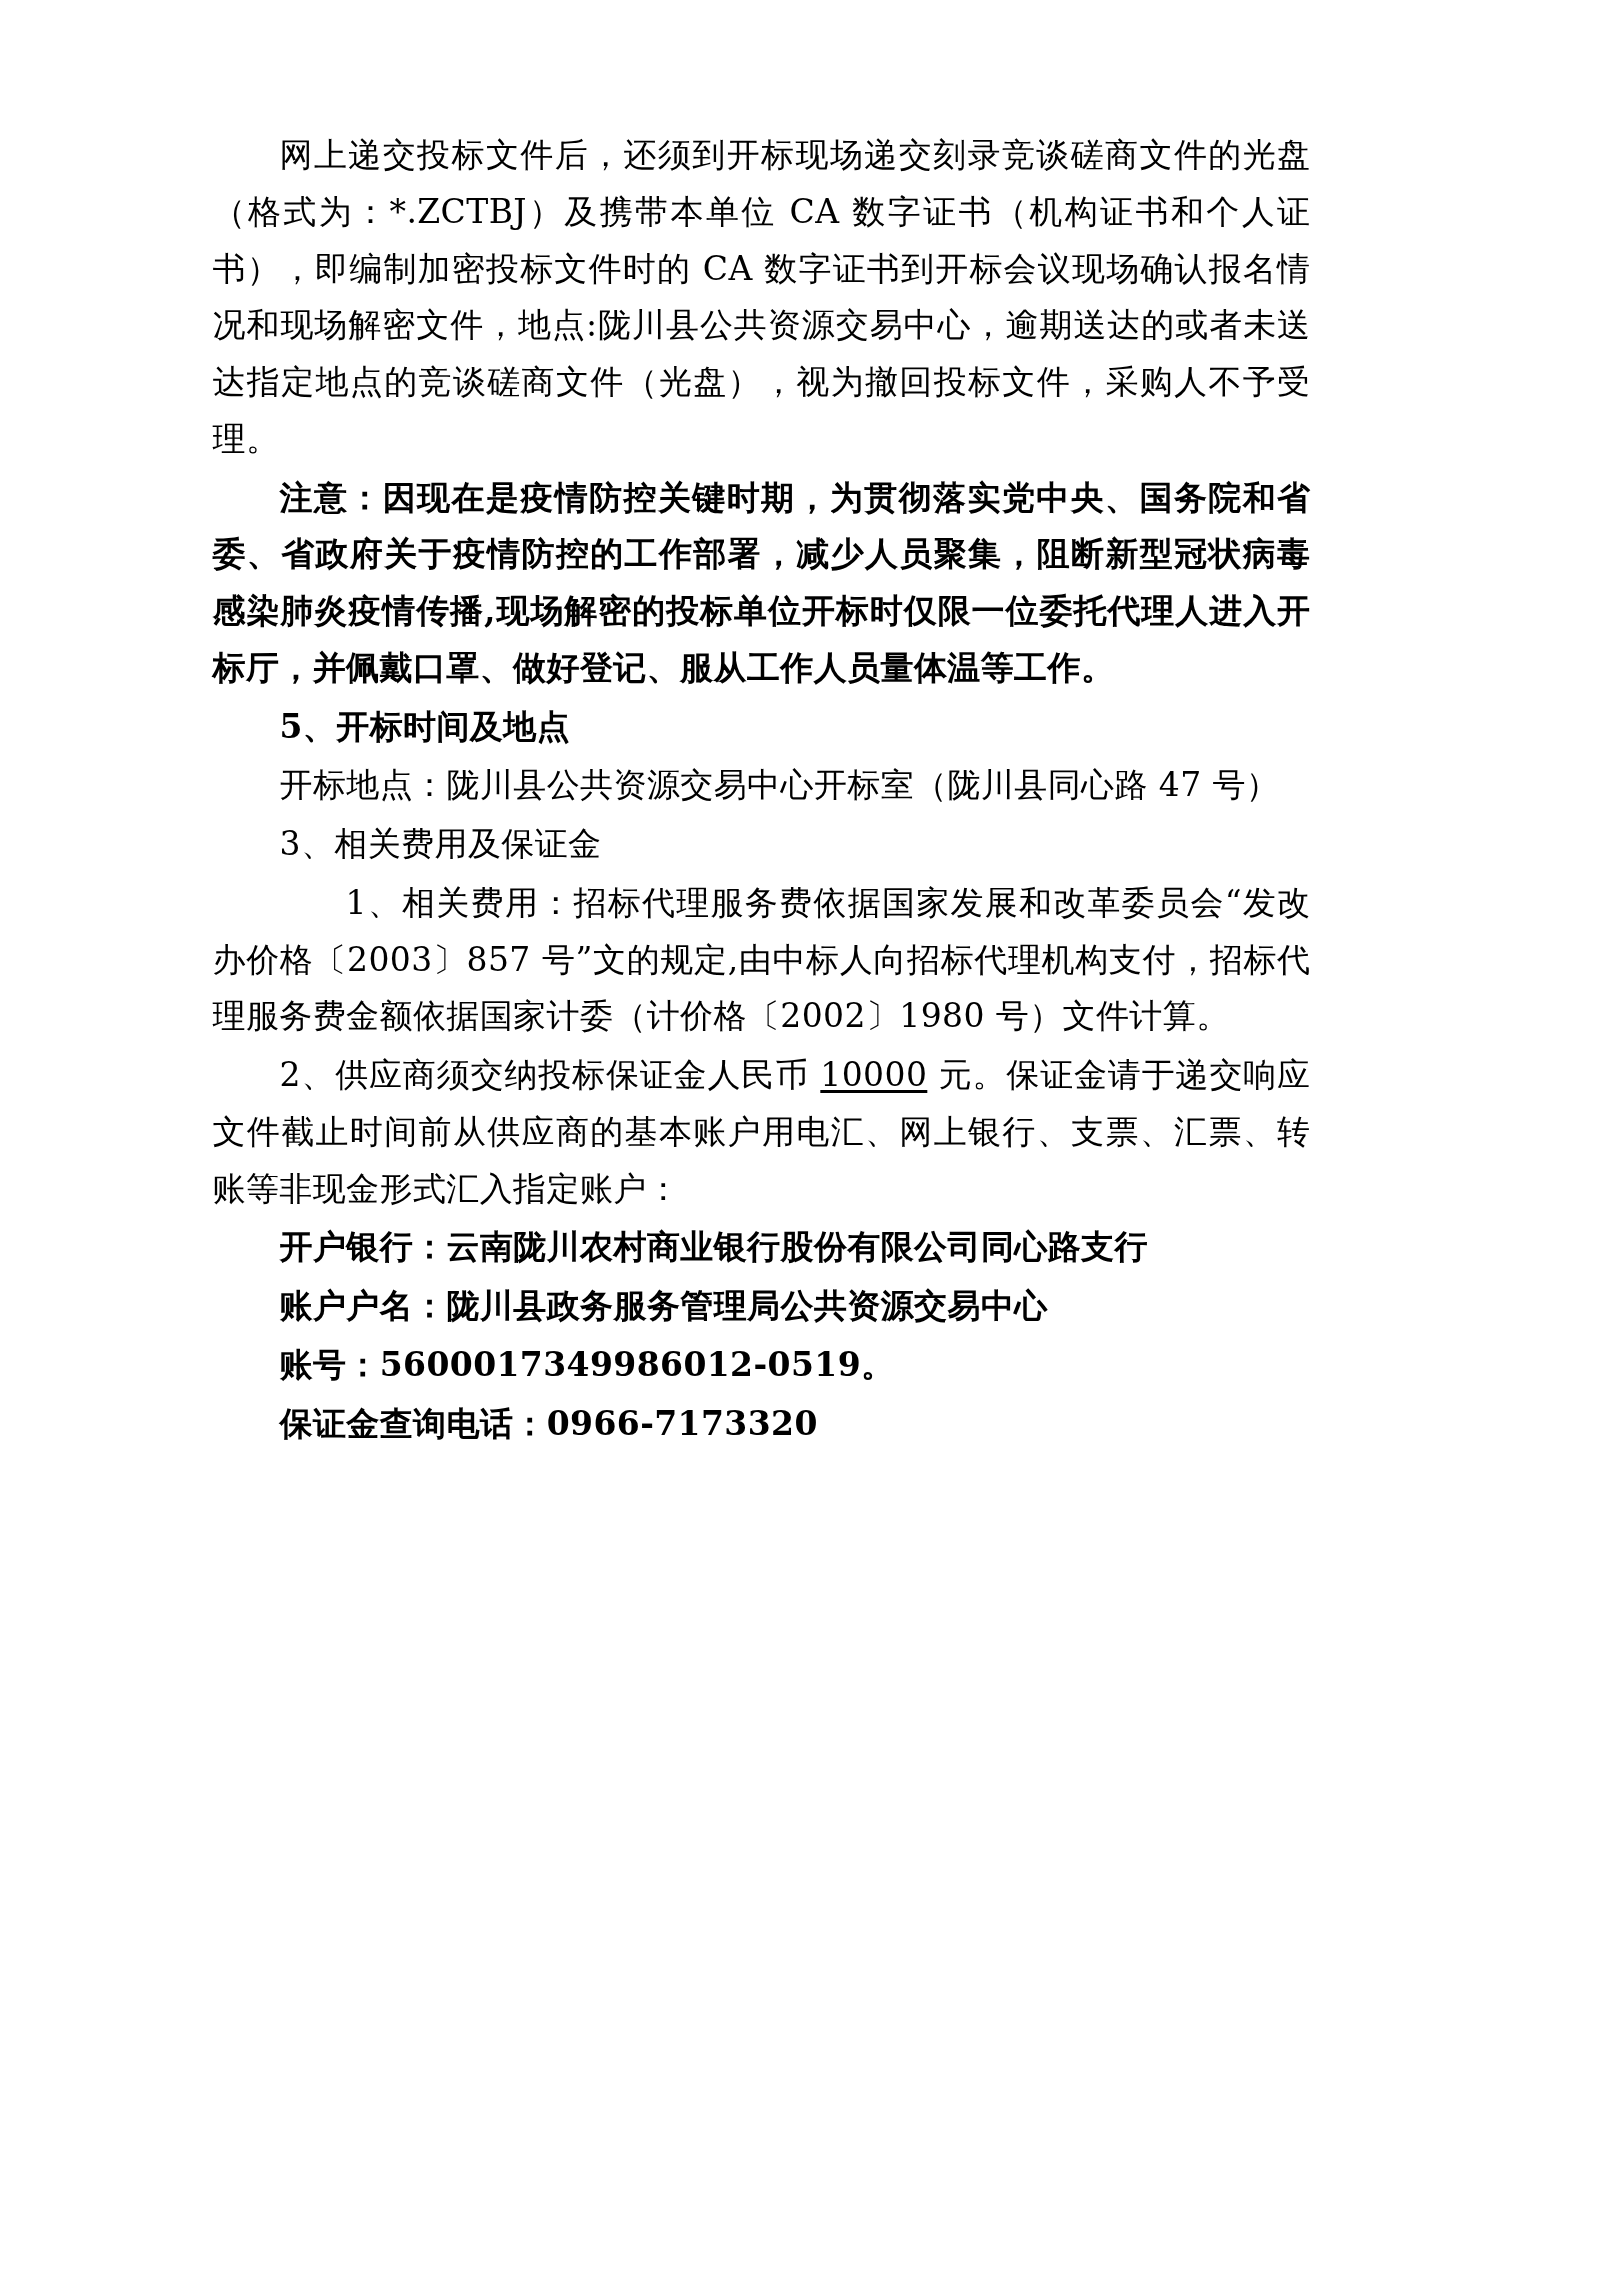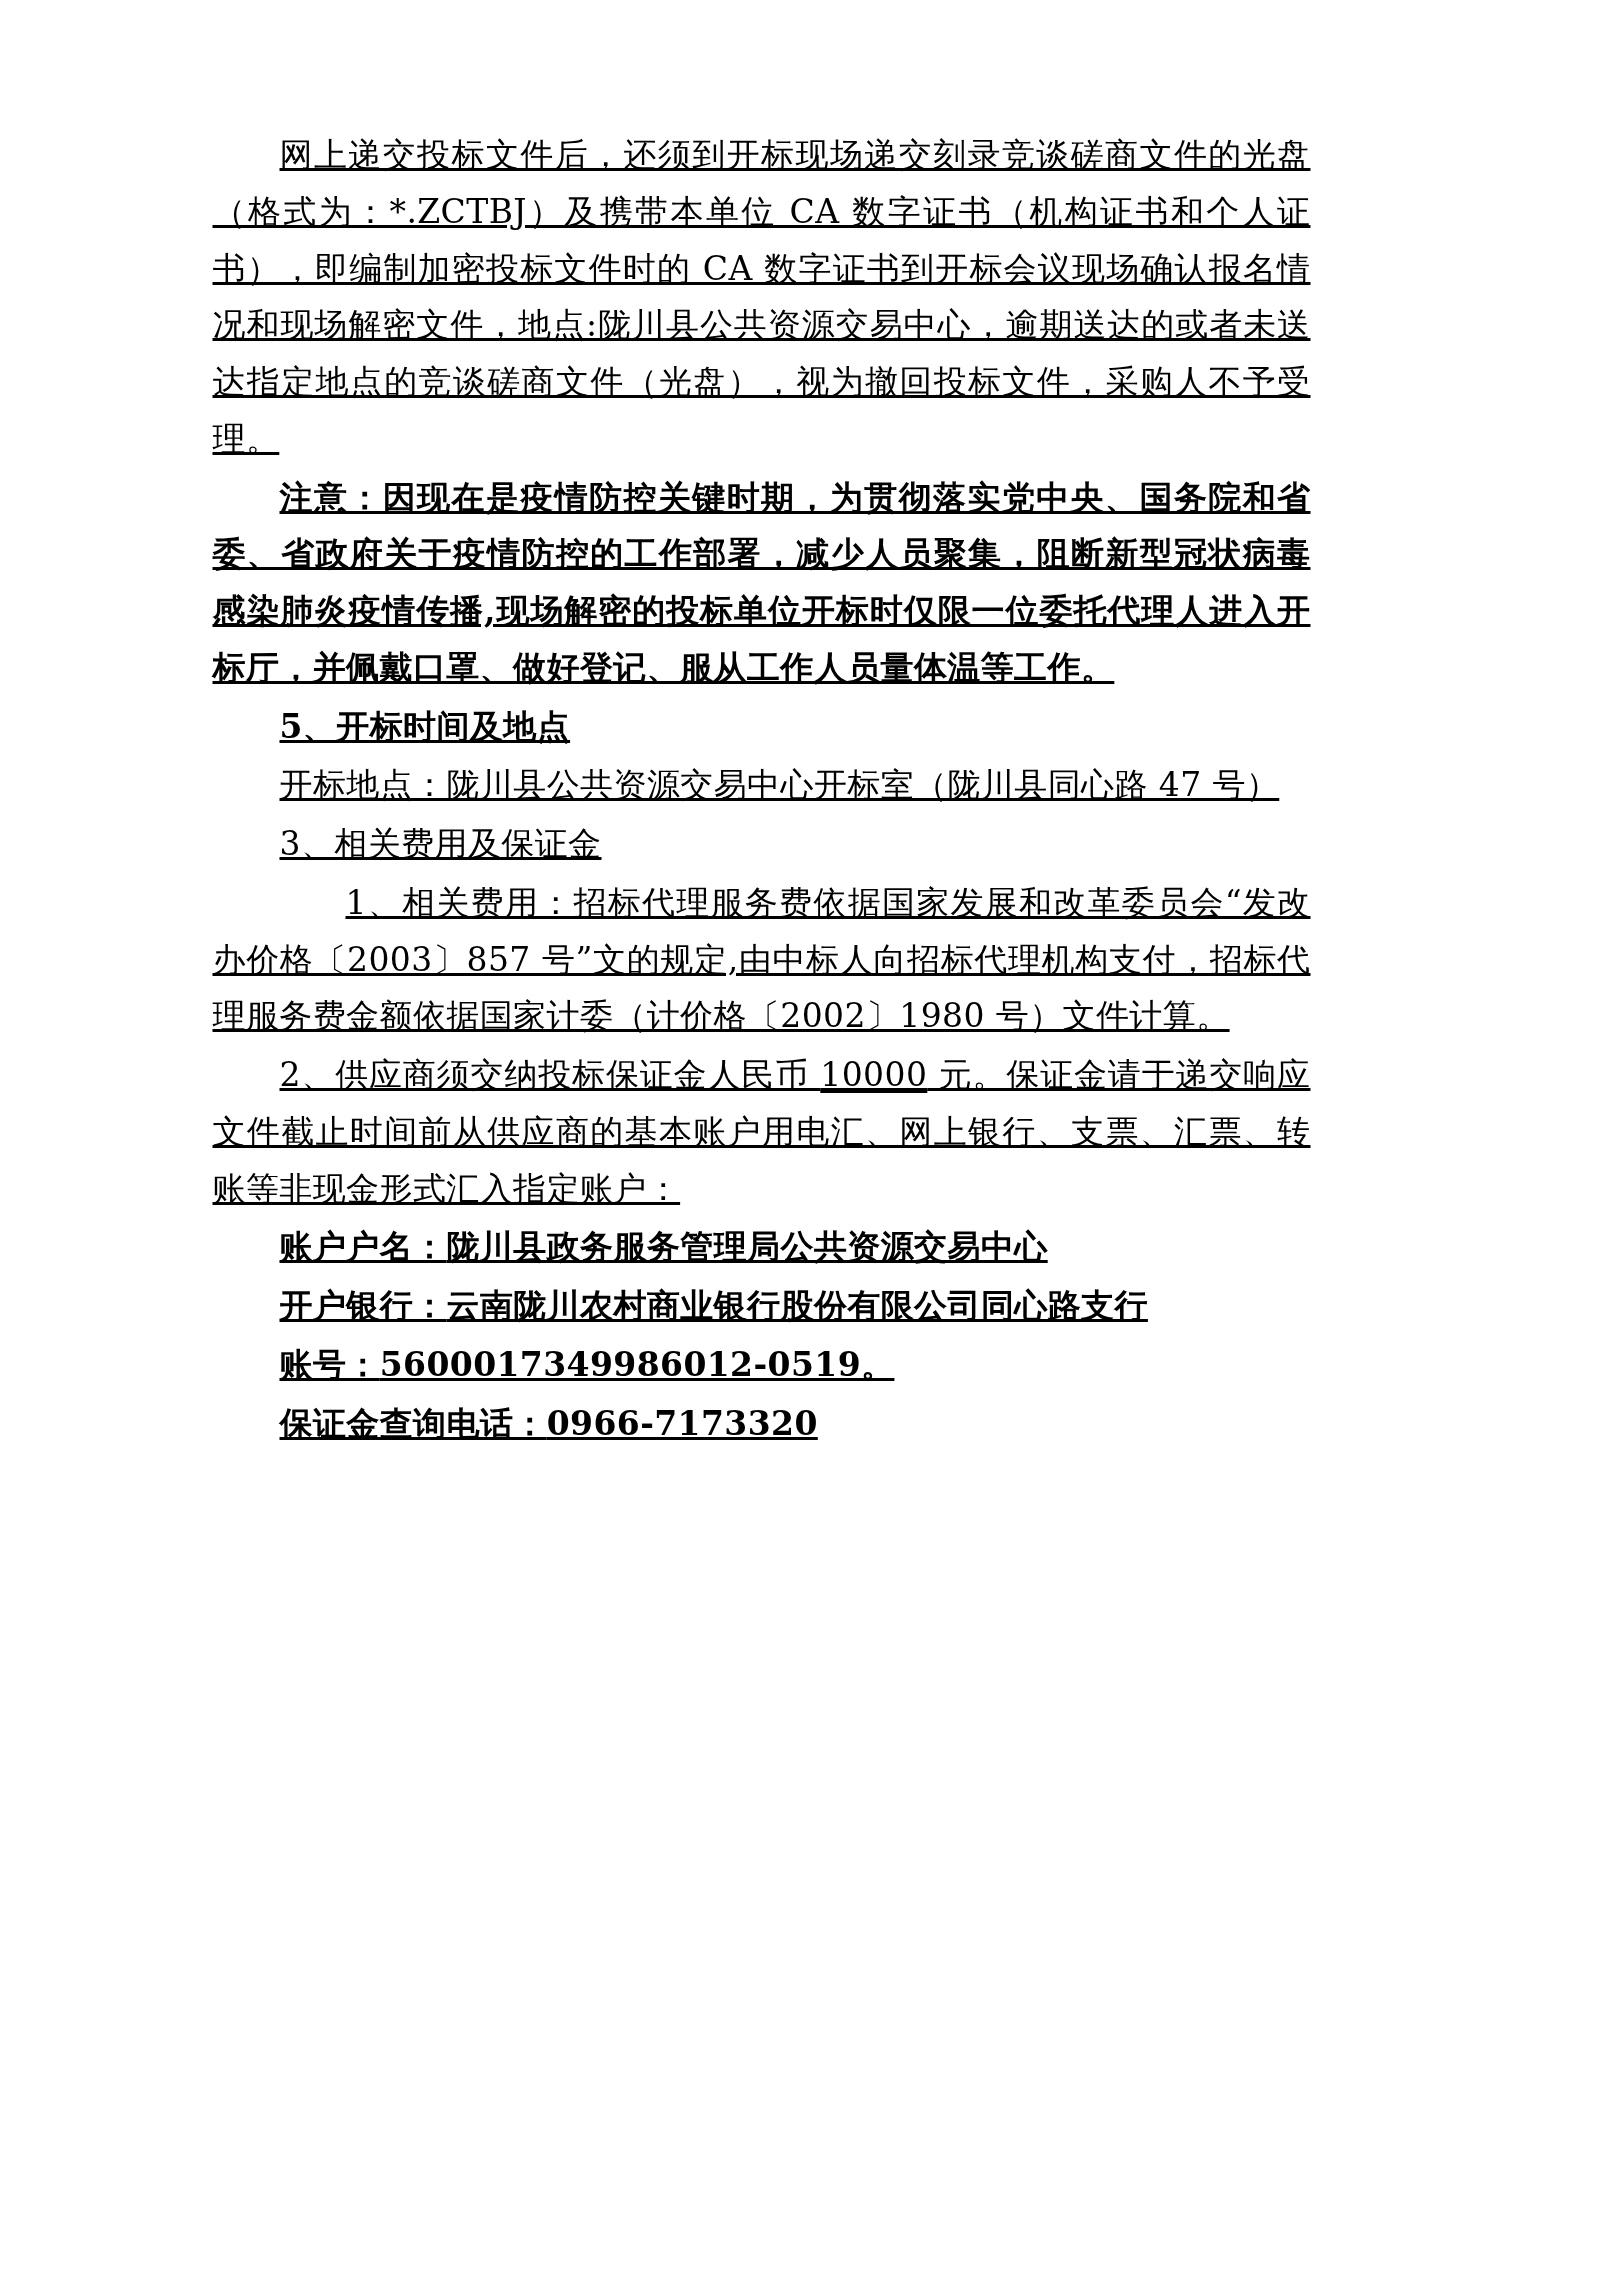--- a/index.html
+++ b/index.html
@@ -9,21 +9,20 @@
   }
   .page {
     width: 1621px;
     height: 1660px;
     background: #ffffff;
     position: relative;
     box-sizing: border-box;
     padding: 127px 201px 0 103px;
     font-family: "DejaVu Serif", "Liberation Serif", serif;
     color: #000000;
-    text-decoration: underline;
   }
   .doc-body {
     width: 1098px;
     margin: 0 auto;
   }
   p {
     margin: 0;
     font-size: 33px;
     line-height: 1.62;
     text-align: justify;
@@ -67,25 +66,25 @@
 
     <p class="indent blk spaced">3、相关费用及保证金</p>
 
     <p class="indent2 blk spaced">1、相关费用：招标代理服务费依据国家发展和改革委员会“发改办价格〔2003〕857 号”文的规定,由中标人向招标代理机构支付，招标代理服务费金额依据国家计委（计价格〔2002〕1980 号）文件计算。</p>
 
     <p class="indent blk spaced">
       <span>2、供应商须交纳投标保证金人民币 </span><span class="underline">10000</span><span> 元。保证金请于递交响应文件截止时间前从供应商的基本账户用电汇、网上银行、支票、汇票、转账等非现金形式汇入指定账户：</span>
     </p>
 
     <p class="indent blk bold spaced">
-      <span>账户户名：</span><span>陇川县政务服务管理局公共资源交易中心</span>
+      <span>开户银行：</span><span>云南陇川农村商业银行股份有限公司同心路支行</span>
     </p>
 
     <p class="indent blk bold spaced">
-      <span>开户银行：</span><span>云南陇川农村商业银行股份有限公司同心路支行</span>
+      <span>账户户名：</span><span>陇川县政务服务管理局公共资源交易中心</span>
     </p>
 
     <p class="indent blk bold spaced">
       <span>账号：</span><span>5600017349986012-0519。</span>
     </p>
 
     <p class="indent blk bold spaced">
       <span>保证金查询电话：</span><span>0966-7173320</span>
     </p>
 

